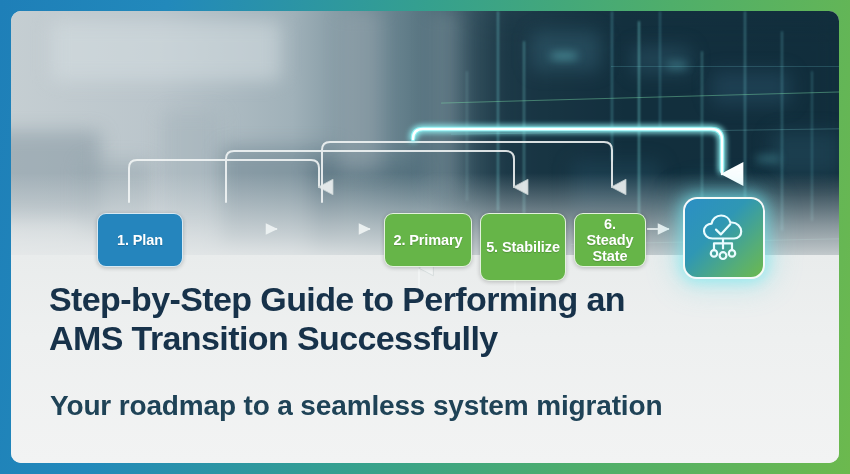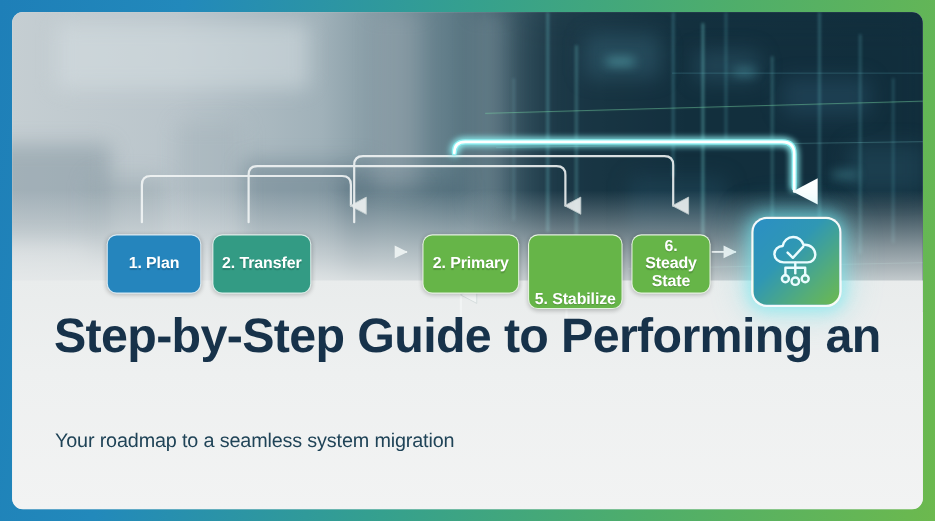--- a/index.html
+++ b/index.html
@@ -64,27 +64,27 @@
   }
   .cloudbox{
     position:absolute;border-radius:14px;
     border:2px solid rgba(255,255,255,0.95);
     box-shadow:0 0 14px 3px rgba(110,235,240,0.55),0 0 30px 8px rgba(90,220,235,0.28);
     display:flex;align-items:center;justify-content:center;
   }
   
   .headline{
     position:absolute;left:38px;top:269px;width:760px;
-    font-size:44px;font-weight:bold;line-height:1.16;
+    font-size:34px;font-weight:bold;line-height:1.16;
     color:#17324a;letter-spacing:-0.6px;
   }
   .headline .l2{display:block;}
   .subhead{
     position:absolute;left:39px;top:379px;width:760px;
-    font-size:18px;color:#1f4357;font-weight:normal;letter-spacing:-0.15px;
+    font-size:28px;color:#1f4357;font-weight:bold;letter-spacing:-0.15px;
   }
 </style>
 </head>
 <body>
 
 <div class="banner">
   <div class="card">
 
     <div class="photo">
 
@@ -178,27 +178,24 @@
 
         <g filter="url(#softglow)">
           <path d="M402,128 Q402,118 412,118 L700,118 Q711,118 711,129 L711,160" stroke="#8ff4f6" stroke-width="4.6" fill="none" stroke-linecap="round" stroke-linejoin="round" opacity="0.95"></path>
         </g>
         <path d="M402,128 Q402,118 412,118 L700,118 Q711,118 711,129 L711,163" stroke="#ffffff" stroke-width="2.4" fill="none" stroke-linecap="round" stroke-linejoin="round" marker-end="url(#arrGlow)"></path>
       </svg>
 
       <div class="node" style="left:86px;top:202px;width:86px;height:54px;background:#2585bd;align-items:center;">
         <span>1. Plan</span>
       </div>
-      <div class="node" style="left:182px;top:202px;width:90px;height:54px;background:#339b84;">
-        <span>2. Transfer</span>
-      </div>
       <div class="node" style="left:373px;top:202px;width:88px;height:54px;background:#66b548;">
         <span>2. Primary</span>
       </div>
-      <div class="node" style="left:469px;top:202px;width:86px;height:68px;background:#66b548;align-items:flex-end;">
+      <div class="node" style="left:469px;top:202px;width:86px;height:68px;background:#66b548;">
         <span>5. Stabilize</span>
       </div>
       <div class="node" style="left:563px;top:202px;width:72px;height:54px;background:#66b548;padding:0 16px;">
         <span>6. Steady State</span>
       </div>
 
       <div class="cloudbox" style="left:672px;top:186px;width:78px;height:78px;background:linear-gradient(135deg,#2b8fc4 0%,#2f97b4 40%,#55ad78 75%,#6cb94e 100%);">
         <svg width="58" height="56" viewBox="0 0 58 56">
           <g fill="none" stroke="#eafcff" stroke-width="2.2" stroke-linecap="round" stroke-linejoin="round">
             <path d="M17.5,28.5 C12.5,28.5 9,25 9,21 C9,17 12.3,13.6 16.6,13.6 C17.2,9 21.2,5.5 26.1,5.5 C30.6,5.5 34.4,8.5 35.5,12.6 C35.9,12.55 36.3,12.5 36.8,12.5 C42,12.5 46.2,16.6 46.2,21.6 C46.2,25.4 43.3,28.5 39,28.5 Z"></path>
@@ -209,17 +206,18 @@
             <circle cx="28" cy="45.6" r="3.4"></circle>
             <circle cx="19" cy="43.4" r="3.2"></circle>
             <circle cx="37" cy="43.4" r="3.2"></circle>
           </g>
         </svg>
       </div>
     </div>
 
     <div class="headline">
       <span class="l1">Step-by-Step Guide to Performing an</span>
+      <span class="l2">AMS Transition Successfully</span>
     </div>
     <div class="subhead">Your roadmap to a seamless system migration</div>
 
   </div>
 </div>
 
 </body></html>

